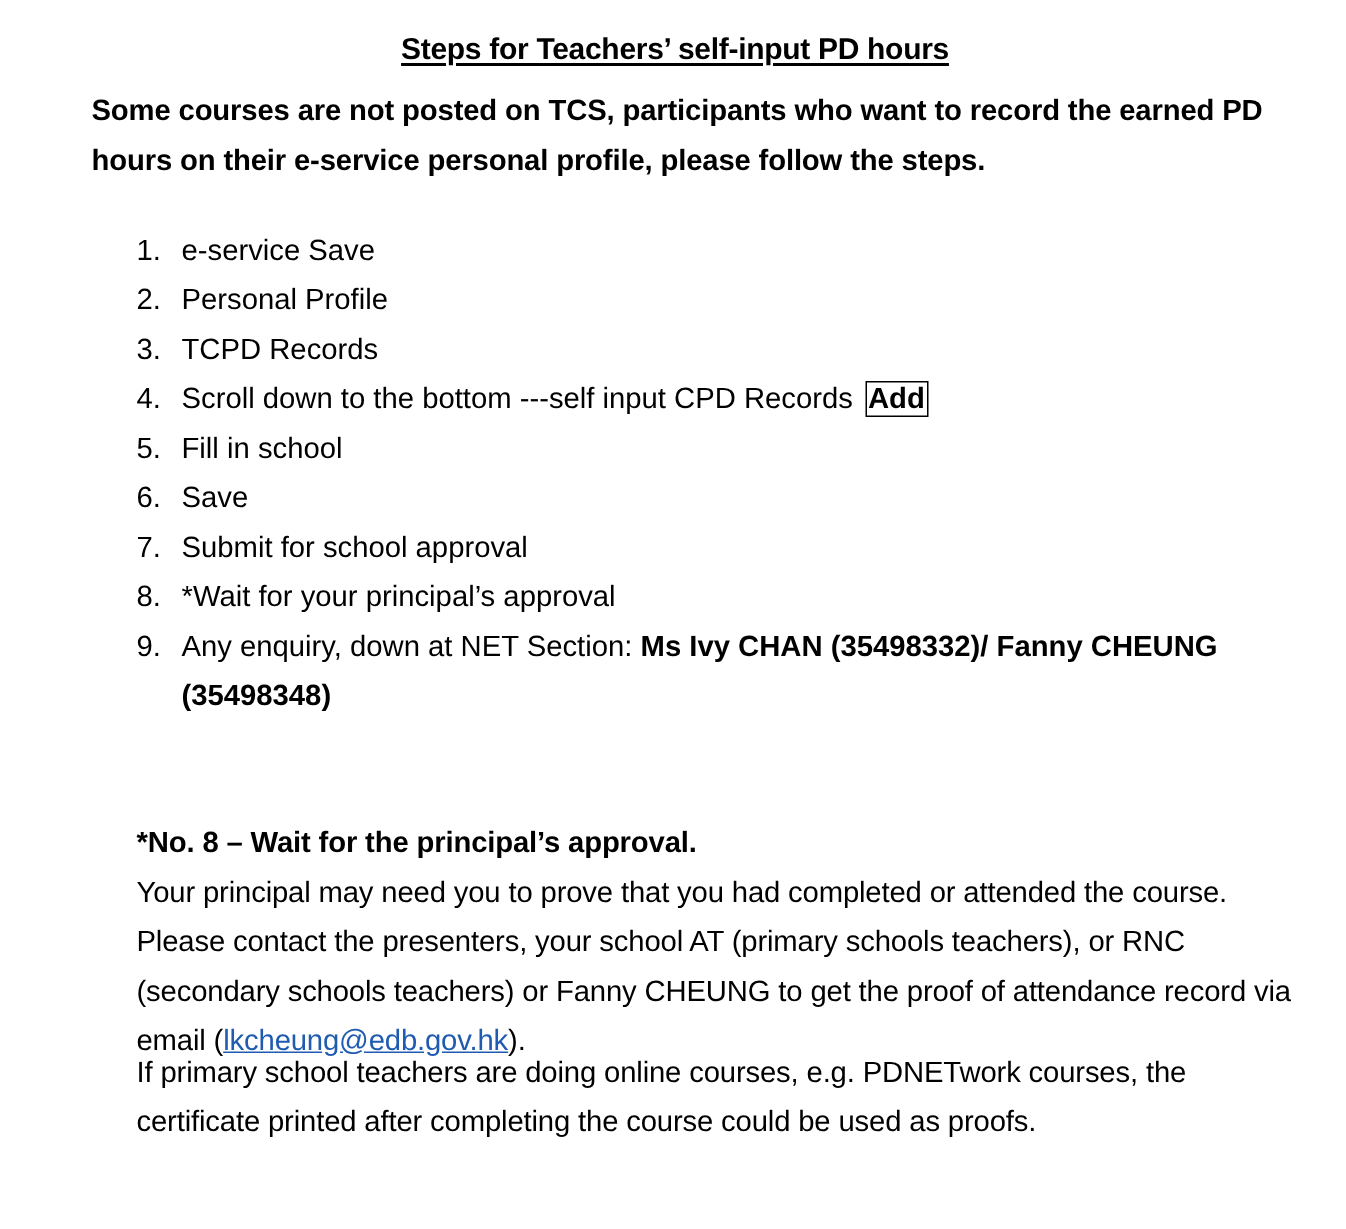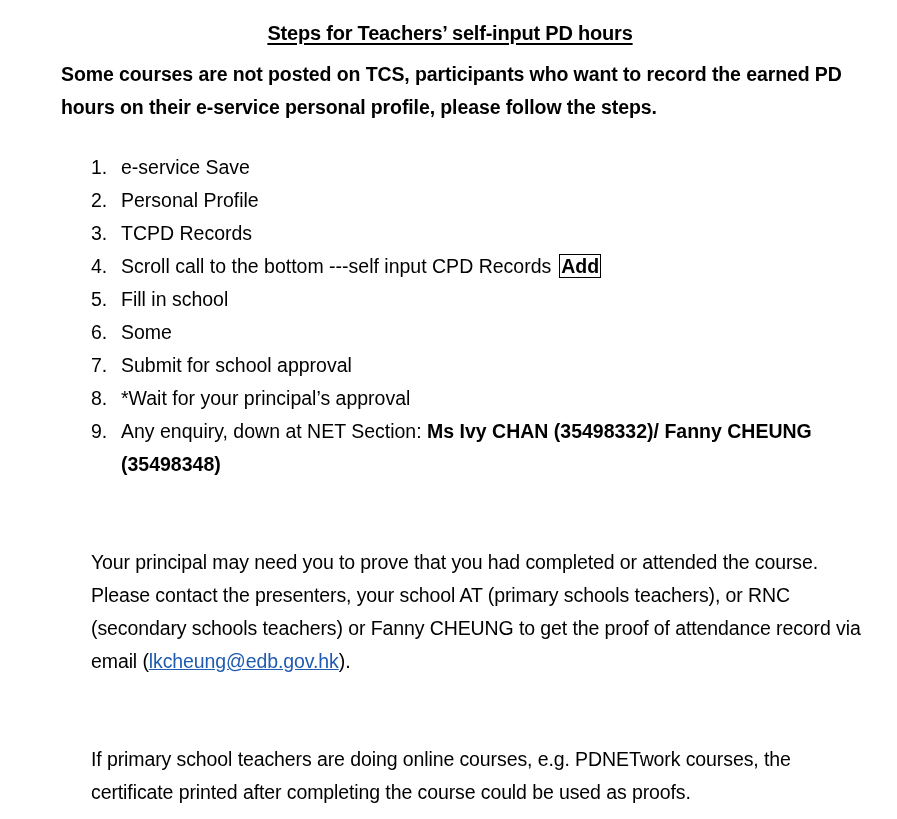--- a/index.html
+++ b/index.html
@@ -19,21 +19,21 @@
   }
   .steps { position: absolute; top: 151px; left: 91px; width: 760px; margin: 0; padding: 0; list-style: none; }
   .steps li { display: flex; line-height: 33px; }
   .steps .num { width: 30px; flex: 0 0 30px; }
   .steps .txt { flex: 1; }
   .add-box { border: 1.5px solid #000; font-weight: bold; padding: 0 1px; margin-left: 8px; }
   .b { font-weight: bold; }
   .note { position: absolute; top: 546px; left: 91px; width: 780px; line-height: 33px; letter-spacing: -0.1px; }
   .note-title { font-weight: bold; }
   .link { color: #1f5bb0; text-decoration: underline; margin-top: 44px; }
-  .para2 { position: absolute; top: 743px; left: 91px; width: 780px; line-height: 33px; letter-spacing: -0.1px; }
+  .para2 { position: absolute; top: 699px; left: 91px; width: 780px; line-height: 33px; letter-spacing: -0.1px; }
 </style>
 </head>
 <body>
 
 <div class="title">Steps for Teachers’ self-input PD hours</div>
 
 <div class="intro">Some courses are not posted on TCS, participants who want to record the earned PD hours on their e-service personal profile, please follow the steps.</div>
 
 <ol class="steps">
   <li>
@@ -43,41 +43,42 @@
   <li>
     <span class="num">2.</span>
     <span class="txt">Personal Profile</span>
   </li>
   <li>
     <span class="num">3.</span>
     <span class="txt">TCPD Records</span>
   </li>
   <li>
     <span class="num">4.</span>
-    <span class="txt"><span>Scroll call to the bottom ---self input CPD Records</span><span class="add-box">Add</span></span>
+    <span class="txt"><span>Scroll down to the bottom ---self input CPD Records</span><span class="add-box">Add</span></span>
   </li>
   <li>
     <span class="num">5.</span>
     <span class="txt">Fill in school</span>
   </li>
   <li>
     <span class="num">6.</span>
-    <span class="txt">Some</span>
+    <span class="txt">Save</span>
   </li>
   <li>
     <span class="num">7.</span>
     <span class="txt">Submit for school approval</span>
   </li>
   <li>
     <span class="num">8.</span>
     <span class="txt">*Wait for your principal’s approval</span>
   </li>
   <li>
     <span class="num">9.</span>
     <span class="txt"><span>Any enquiry, down at NET Section: </span><span class="b">Ms Ivy CHAN (35498332)/ Fanny CHEUNG (35498348)</span></span>
   </li>
 </ol>
 
 <div class="note">
+  <div class="note-title">*No. 8 – Wait for the principal’s approval.</div>
   <div><span>Your principal may need you to prove that you had completed or attended the course. Please contact the presenters, your school AT (primary schools teachers), or RNC (secondary schools teachers) or Fanny CHEUNG to get the proof of attendance record via email (</span><a class="link" href="mailto:lkcheung@edb.gov.hk">lkcheung@edb.gov.hk</a><span>).</span></div>
 </div>
 
 <div class="para2">If primary school teachers are doing online courses, e.g. PDNETwork courses, the certificate printed after completing the course could be used as proofs.</div>
 
 </body></html>

